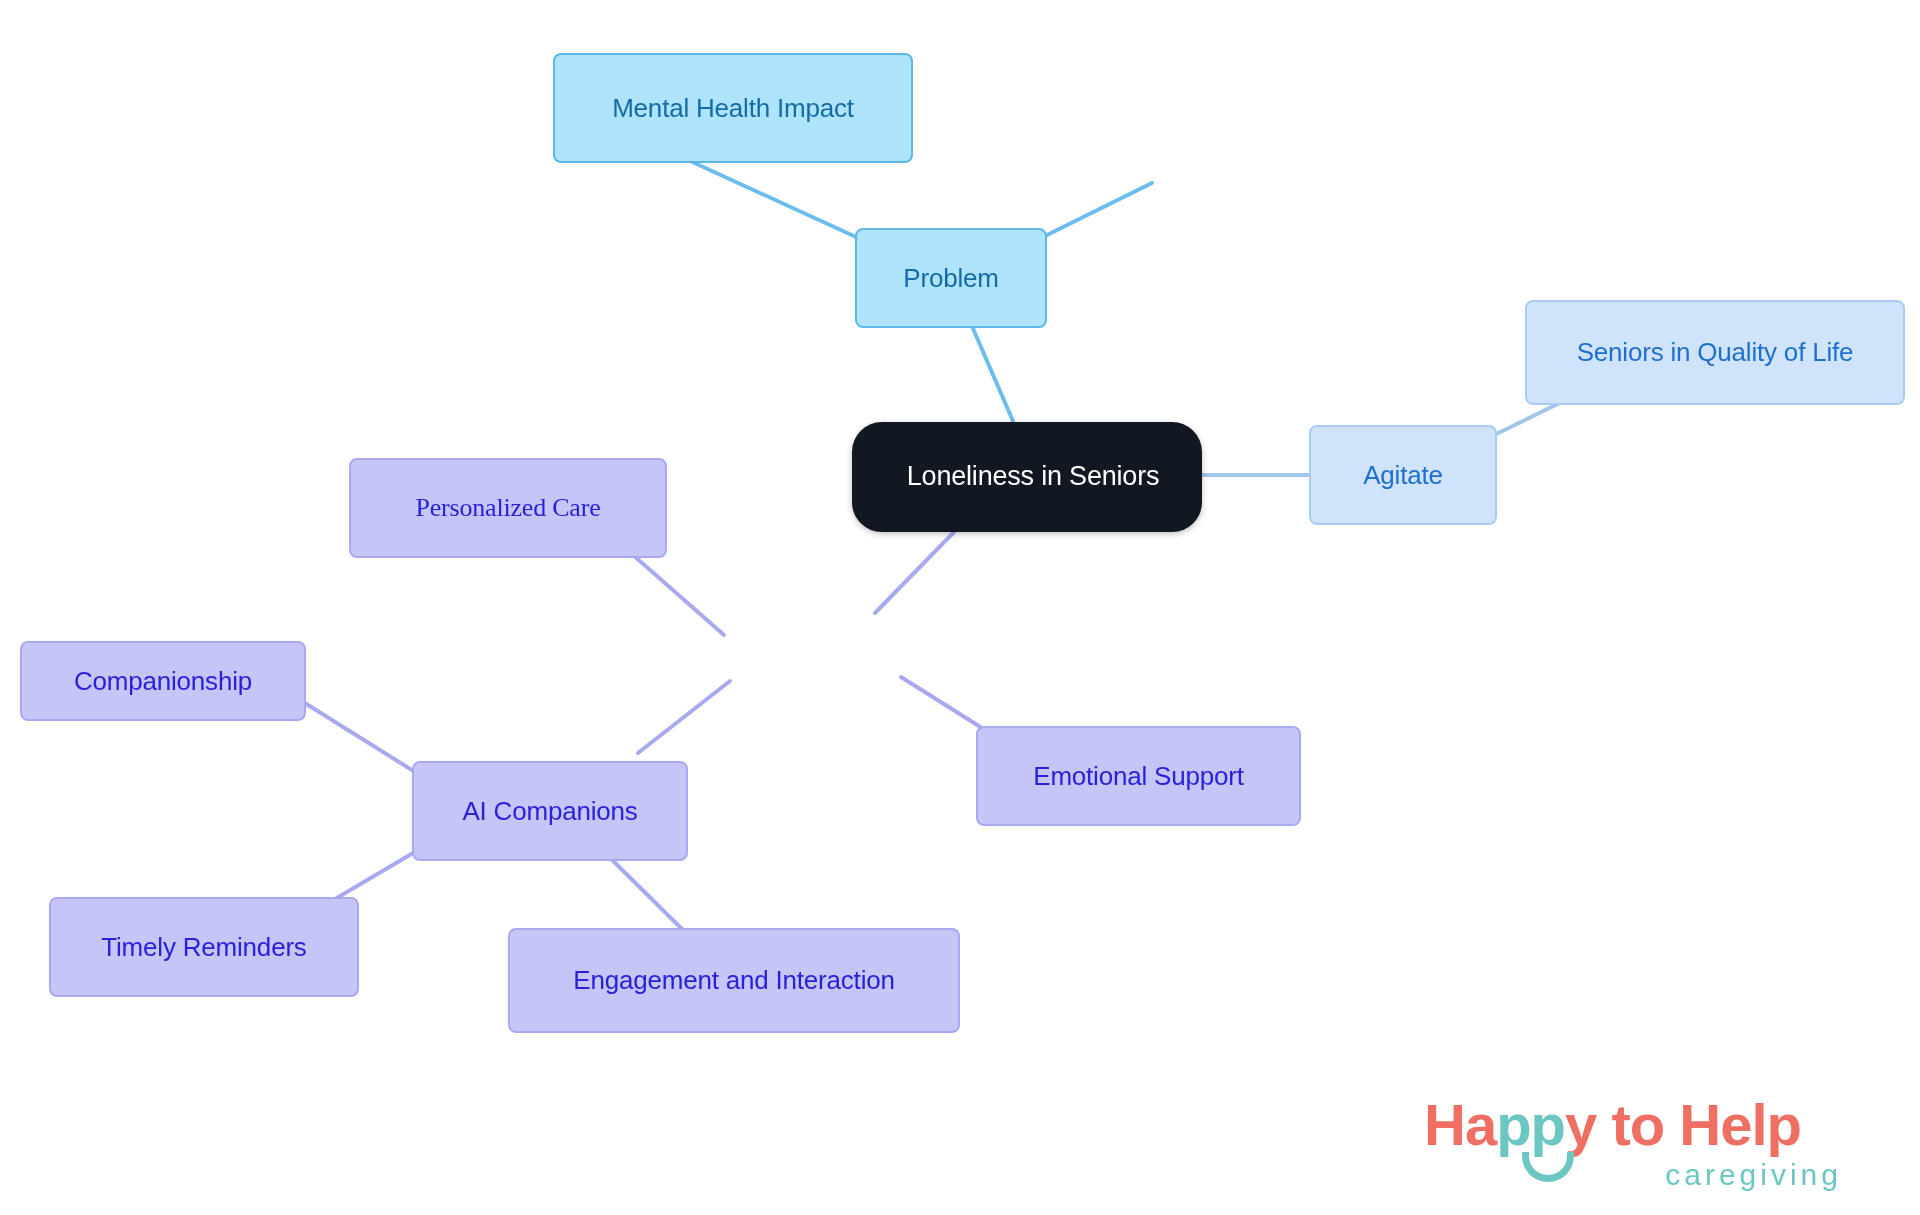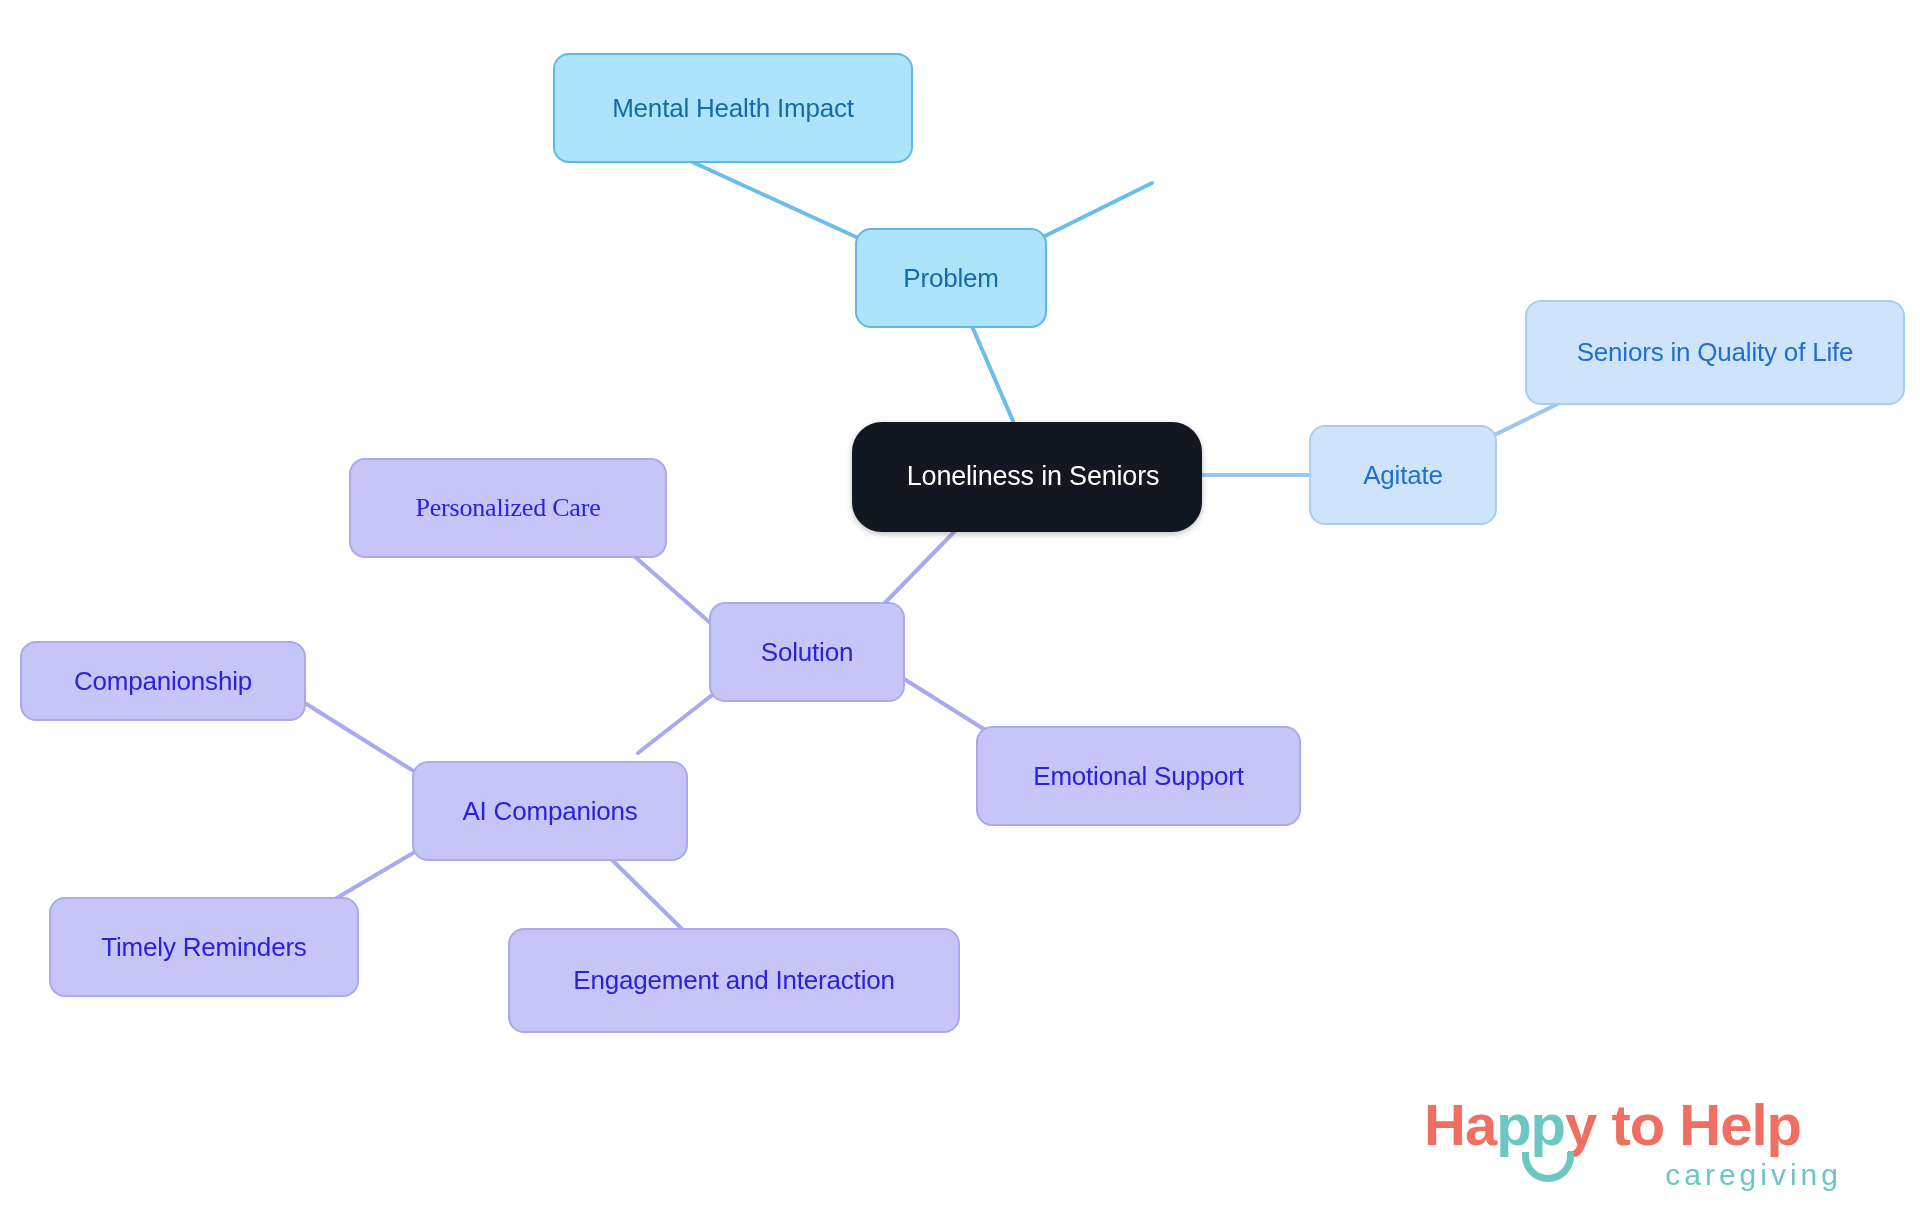--- a/index.html
+++ b/index.html
@@ -26,21 +26,21 @@
     height: 1215px;
     pointer-events: none;
   }
   .node {
     position: absolute;
     box-sizing: border-box;
     display: flex;
     align-items: center;
     justify-content: center;
     text-align: center;
-    border-radius: 16px;
+    border-radius: 8px;
     border-style: solid;
     border-width: 2px;
     white-space: nowrap;
     line-height: 1.1;
     letter-spacing: -0.2px;
   }
   .node-root {
     background: #111822;
     border-color: #111822;
     color: #ffffff;
@@ -146,23 +146,20 @@
 
 
   <div class="node node-agitate" style="left:1309px; top:425px; width:188px; height:100px;">
     <span>Agitate</span>
   </div>
 
   <div class="node node-agitate" style="left:1525px; top:300px; width:380px; height:105px;">
     <span>Seniors in Quality of Life</span>
   </div>
 
-  <div class="node node-solution" style="left:709px; top:602px; width:196px; height:100px;">
-    <span>Solution</span>
-  </div>
 
   <div class="node node-solution" style="left:349px; top:458px; width:318px; height:100px;font-family:Liberation Serif, serif;">
     <span>Personalized Care</span>
   </div>
 
   <div class="node node-solution" style="left:976px; top:726px; width:325px; height:100px;">
     <span>Emotional Support</span>
   </div>
 
   <div class="node node-solution" style="left:412px; top:761px; width:276px; height:100px;">

